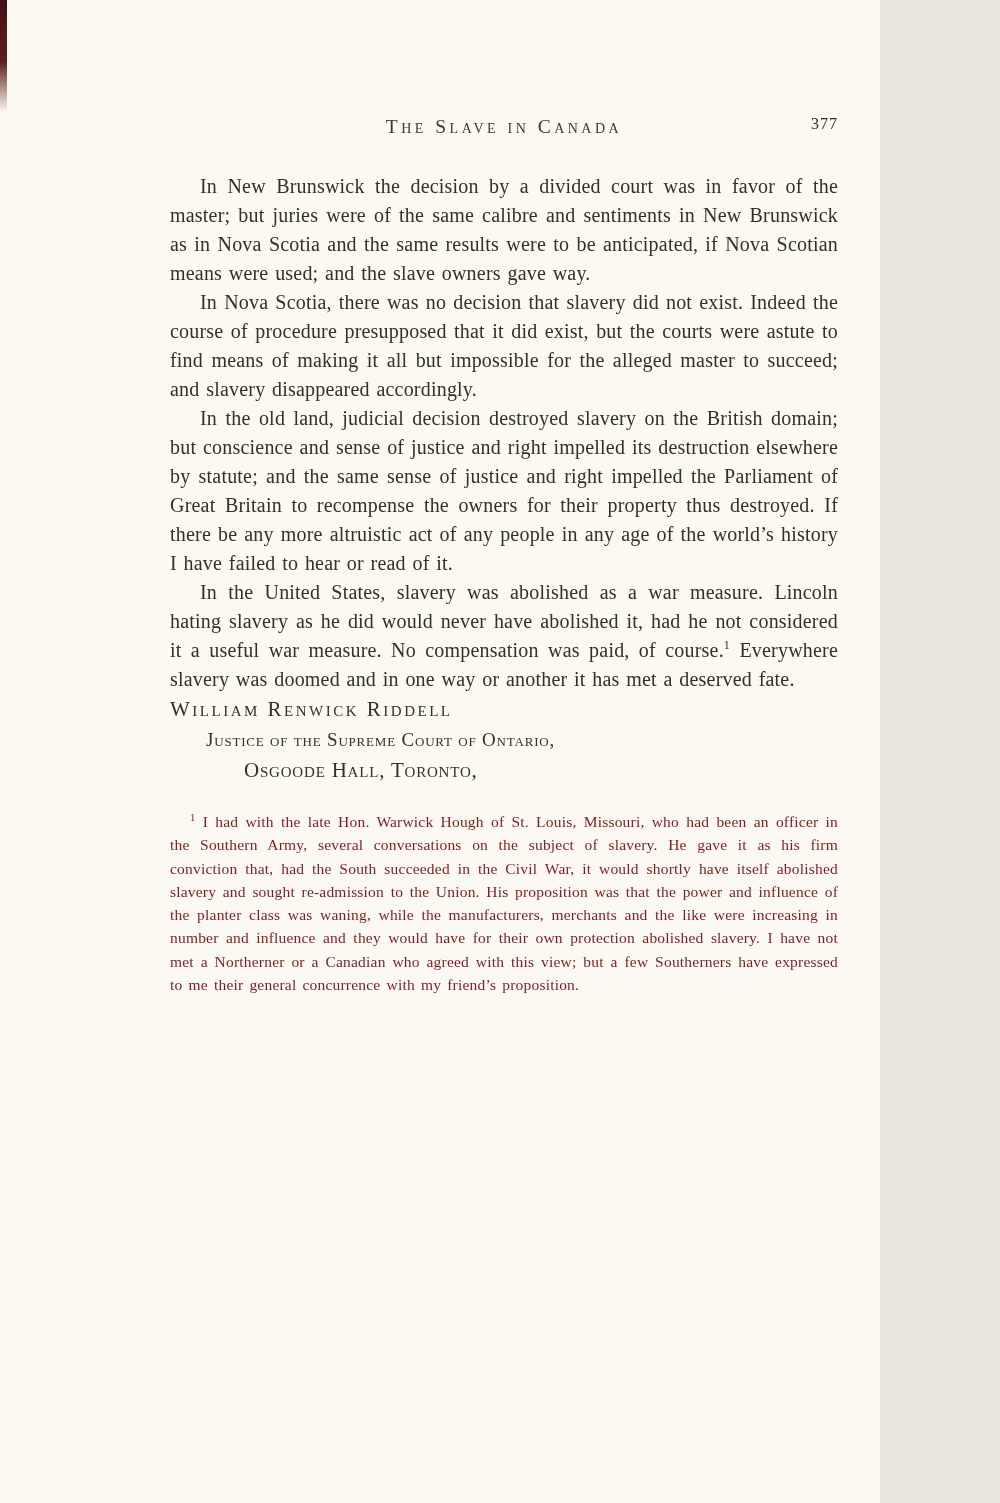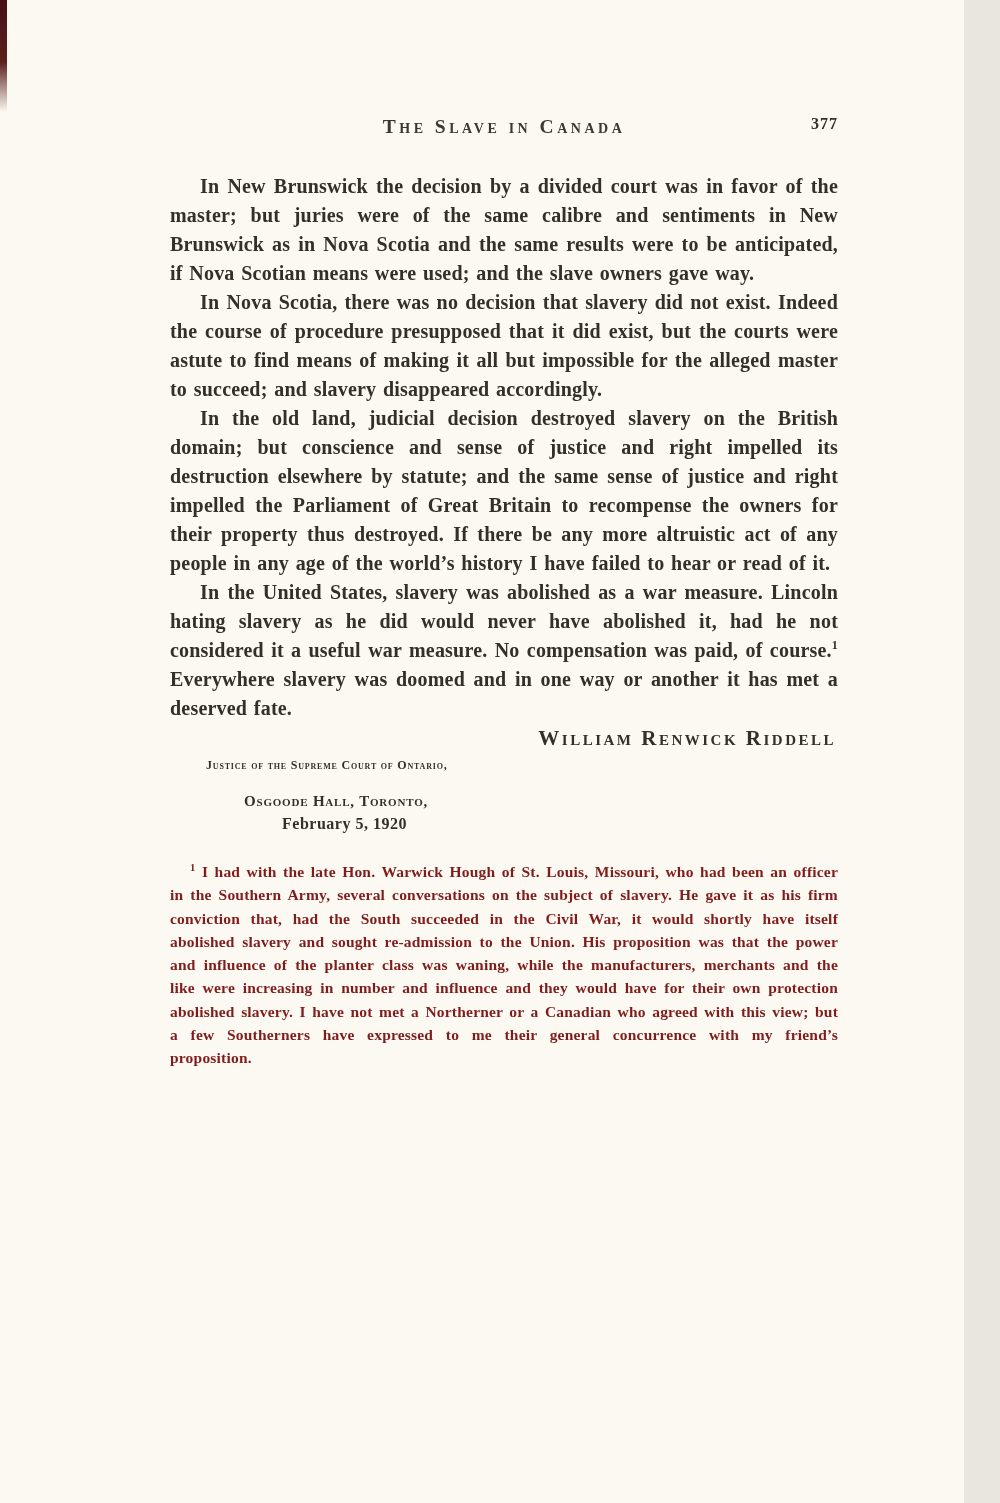--- a/index.html
+++ b/index.html
@@ -3,26 +3,25 @@
 <meta charset="utf-8">
 <style>
   * { margin: 0; padding: 0; box-sizing: border-box; }
   html, body { width: 1000px; }
   body {
     font-family: "Liberation Serif", "DejaVu Serif", serif;
     background: #e9e6dd;
   }
   .page {
     position: relative;
-    width: 964px;
+    width: 880px;
     height: 1503px;
     background: #fbf9f1;
     color: #32302a;
     overflow: hidden;
-    font-weight: bold;
   }
   
   .scan-edge {
     position: absolute;
     left: 0; top: 0;
     width: 7px; height: 112px;
     background: linear-gradient(to bottom, #451217 0%, #5c1f1c 55%, rgba(92,31,28,0) 100%);
   }
   .content {
     position: absolute;
@@ -60,38 +59,38 @@
     letter-spacing: 0.2px;
     word-spacing: 1.5px;
   }
   sup.note-ref {
     font-size: 12px;
     line-height: 0;
     vertical-align: super;
   }
   .signature { margin-top: 3px; }
   .sig-name {
-    text-align: right;
+    text-align: left;
     font-variant: small-caps;
     font-size: 21px;
     letter-spacing: 2.5px;
     padding-right: 2px;
   }
   .sig-title {
     margin-top: 7px;
     margin-left: 36px;
     font-variant: small-caps;
-    font-size: 12px;
+    font-size: 19px;
     letter-spacing: 0.8px;
   }
   .sig-place {
-    margin-top: 20px;
+    margin-top: 7px;
     margin-left: 74px;
     font-variant: small-caps;
-    font-size: 15px;
+    font-size: 21px;
     letter-spacing: 0.8px;
   }
   .sig-date {
     margin-top: 5px;
     margin-left: 112px;
     font-size: 16px;
     letter-spacing: 0.5px;
   }
   .footnote {
     margin-top: 27px;
@@ -126,19 +125,18 @@
       <p>In New Brunswick the decision by a divided court was in favor of the master; but juries were of the same calibre and sentiments in New Brunswick as in Nova Scotia and the same results were to be anticipated, if Nova Scotian means were used; and the slave owners gave way.</p>
       <p>In Nova Scotia, there was no decision that slavery did not exist.  Indeed the course of procedure presupposed that it did exist, but the courts were astute to find means of making it all but impossible for the alleged master to succeed; and slavery disappeared accordingly.</p>
       <p>In the old land, judicial decision destroyed slavery on the British domain; but conscience and sense of justice and right impelled its destruction elsewhere by statute; and the same sense of justice and right impelled the Parliament of Great Britain to recompense the owners for their property thus destroyed.  If there be any more altruistic act of any people in any age of the world’s history I have failed to hear or read of it.</p>
       <p><span>In the United States, slavery was abolished as a war measure.  Lincoln hating slavery as he did would never have abolished it, had he not considered it a useful war measure.  No compensation was paid, of course.</span><sup class="note-ref">1</sup><span> Everywhere slavery was doomed and in one way or another it has met a deserved fate.</span></p>
     </div>
 
     <div class="signature">
       <div class="sig-name">William Renwick Riddell</div>
       <div class="sig-title">Justice of the Supreme Court of Ontario,</div>
       <div class="sig-place">Osgoode Hall, Toronto,</div>
-      <div class="sig-date">February 5, 1920</div>
     </div>
 
     <p class="footnote"><sup>1</sup><span> I had with the late Hon. Warwick Hough of St. Louis, Missouri, who had been an officer in the Southern Army, several conversations on the subject of slavery.  He gave it as his firm conviction that, had the South succeeded in the Civil War, it would shortly have itself abolished slavery and sought re-admission to the Union.  His proposition was that the power and influence of the planter class was waning, while the manufacturers, merchants and the like were increasing in number and influence and they would have for their own protection abolished slavery.  I have not met a Northerner or a Canadian who agreed with this view; but a few Southerners have expressed to me their general concurrence with my friend’s proposition.</span></p>
 
   </div>
 </div>
 
 </body></html>

